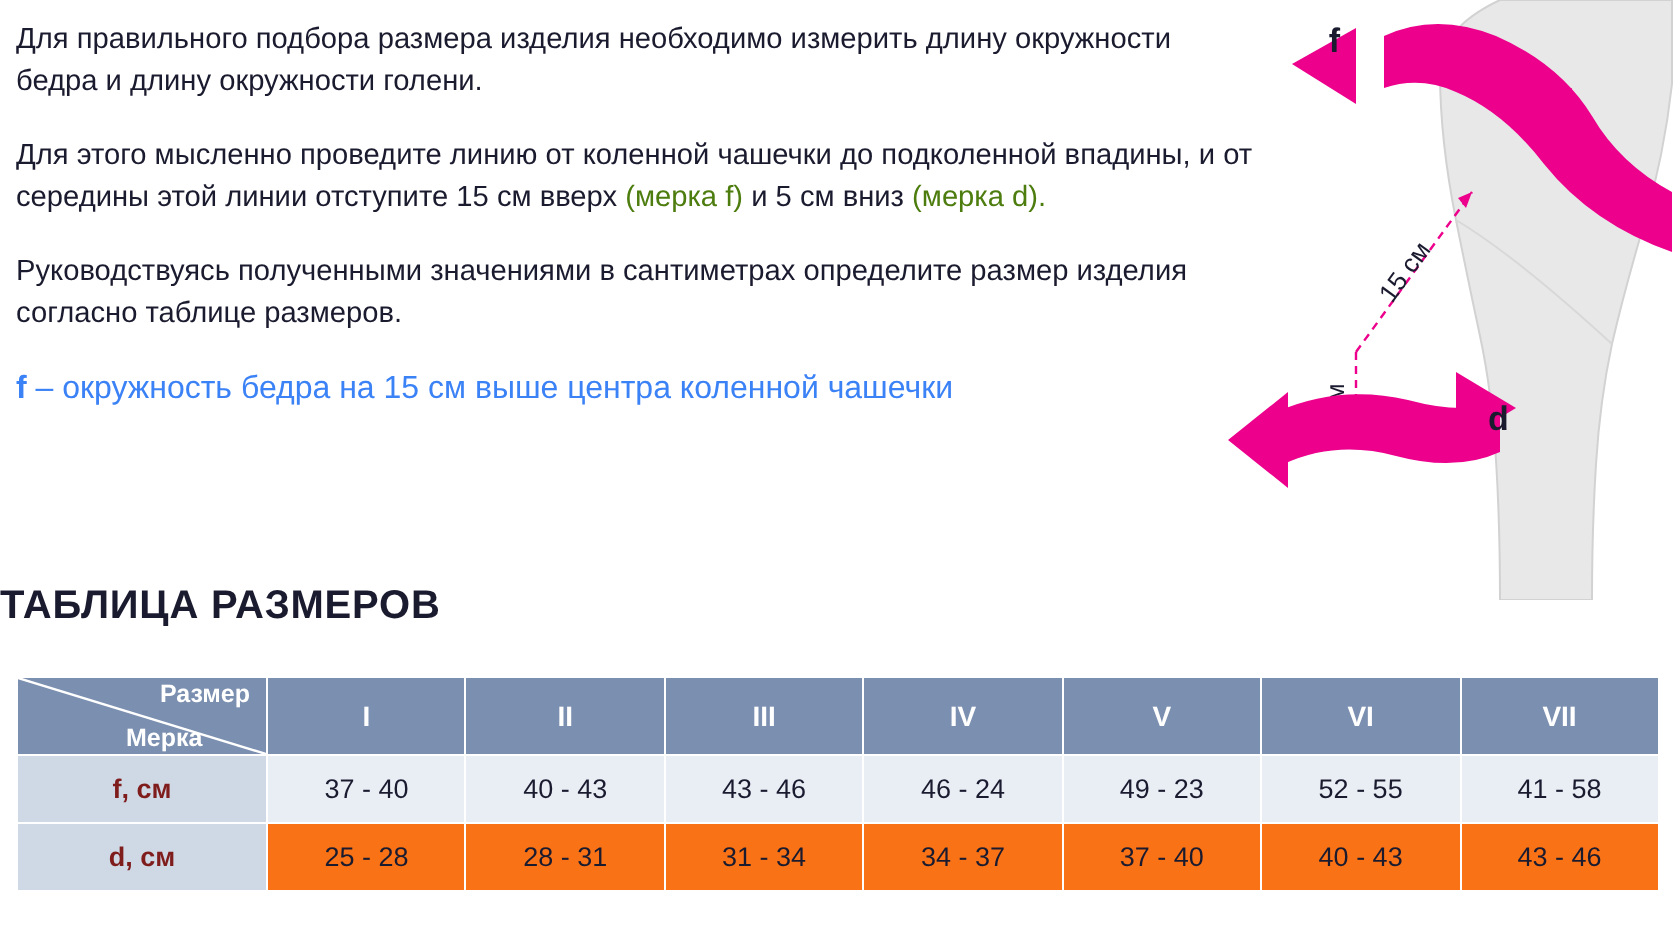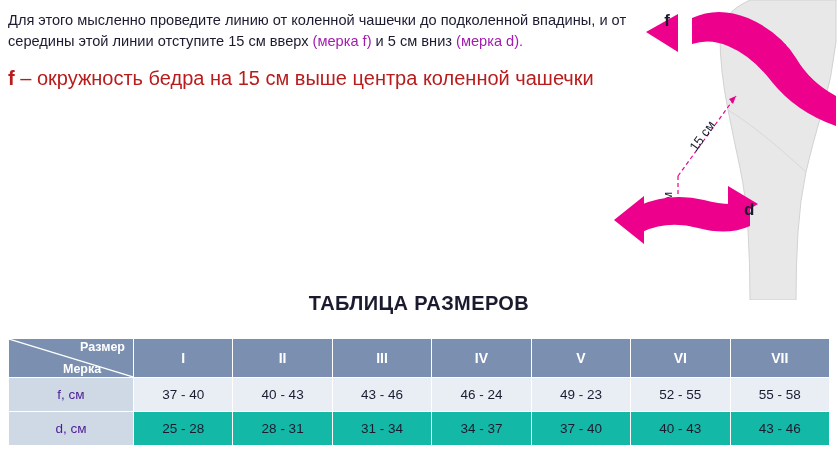--- a/index.html
+++ b/index.html
@@ -26,44 +26,44 @@
     left: 8px;
     top: 10px;
     width: 620px;
   }
   .para {
     font-size: 14.6px;
     line-height: 21px;
     color: #1b1b30;
     margin: 0 0 16px 0;
   }
-  .pink { color: #a21caf; }
+  .pink { color: #4d7c0f; }
   .def {
-    font-size: 20px;
+    font-size: 16px;
     line-height: 21px;
-    color: #b91c1c;
+    color: #3b82f6;
     margin: 0 0 22px 0;
   }
   .def b { font-weight: bold; }
   
   .illus {
     position: absolute;
     left: 600px;
     top: 0px;
     width: 238px;
     height: 300px;
   }
   .illus svg { display: block; }
   
   .table-title {
     position: absolute;
     left: 0;
     top: 292px;
     width: 838px;
-    text-align: center;
+    text-align: left;
     font-size: 20px;
     font-weight: bold;
     letter-spacing: 0.4px;
     color: #1b1b30;
   }
   
   .size-table {
     position: absolute;
     left: 8px;
     top: 338px;
@@ -112,35 +112,37 @@
     color: #ffffff;
     padding-left: 48px;
   }
   .corner-diag {
     position: absolute;
     left: 0; top: 0;
     width: 100%; height: 100%;
   }
   .row-label {
     background: #cfd9e6;
-    font-weight: normal;
-    color: #4c1d95;
+    font-weight: bold;
+    color: #7f1d1d;
     width: 124px;
   }
   .row-f td.val { background: #e9eef5; }
-  .row-d td.val { background: #14b8a6; }
+  .row-d td.val { background: #f97316; }
   td.val { color: #1b1b30; margin-left: 38px; }
 </style>
 </head>
 <body>
 
 <div class="page">
 
   <div class="text-block">
+    <p class="para">Для правильного подбора размера изделия необходимо измерить длину окружности бедра и длину окружности голени.</p>
     <p class="para"><span>Для этого мысленно проведите линию от коленной чашечки до подколенной впадины, и от середины этой линии отступите 15 см вверх </span><span class="pink">(мерка f)</span><span> и 5 см вниз </span><span class="pink">(мерка d).</span></p>
+    <p class="para">Руководствуясь полученными значениями в сантиметрах определите размер изделия согласно таблице размеров.</p>
     <p class="def"><b>f</b><span> – окружность бедра на 15 см выше центра коленной чашечки</span></p>
   </div>
 
   <div class="illus">
     <svg width="238" height="300" viewBox="0 0 238 300" xmlns="http://www.w3.org/2000/svg">
 
       <g>
         <path d="M150 0 L236 0 L236 42 Q232 78 222 112 Q212 146 206 172 Q200 200 198 232 Q196 264 196 300 L150 300 Q150 262 148 230 Q146 196 140 168 Q134 140 128 110 Q120 70 120 36 Q120 14 150 0 Z" fill="#e8e8e8" stroke="#d2d2d2" stroke-width="1"></path>
         <path d="M128 110 Q158 128 206 172" fill="none" stroke="#d8d8d8" stroke-width="1"></path>
       </g>
@@ -199,21 +201,21 @@
     </thead>
     <tbody>
       <tr class="row-f">
         <td class="row-label">f, см</td>
         <td class="val">37 - 40</td>
         <td class="val">40 - 43</td>
         <td class="val">43 - 46</td>
         <td class="val">46 - 24</td>
         <td class="val">49 - 23</td>
         <td class="val">52 - 55</td>
-        <td class="val">55 - 58</td>
+        <td class="val">41 - 58</td>
       </tr>
       <tr class="row-d">
         <td class="row-label">d, см</td>
         <td class="val">25 - 28</td>
         <td class="val">28 - 31</td>
         <td class="val">31 - 34</td>
         <td class="val">34 - 37</td>
         <td class="val">37 - 40</td>
         <td class="val">40 - 43</td>
         <td class="val">43 - 46</td>

